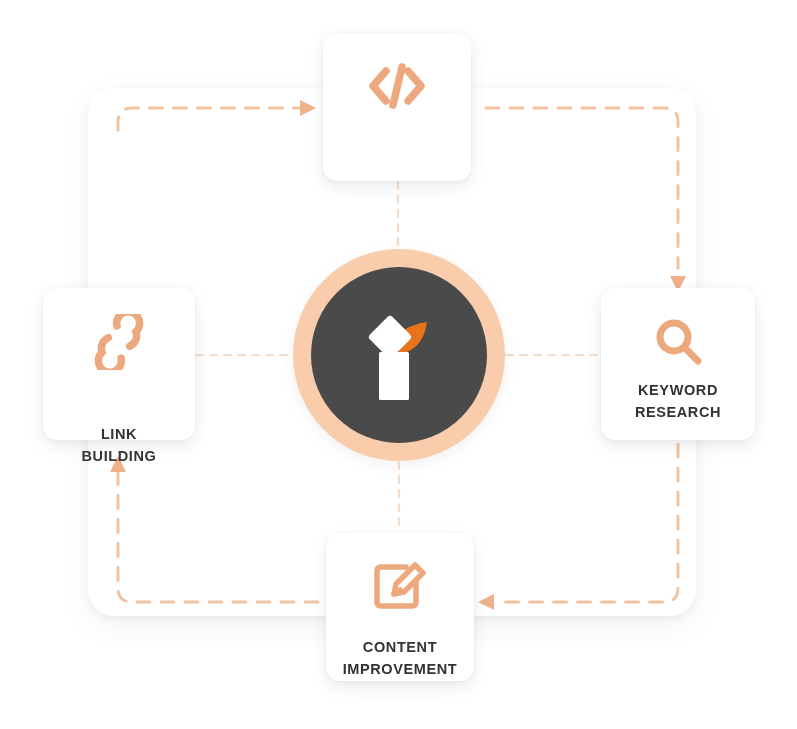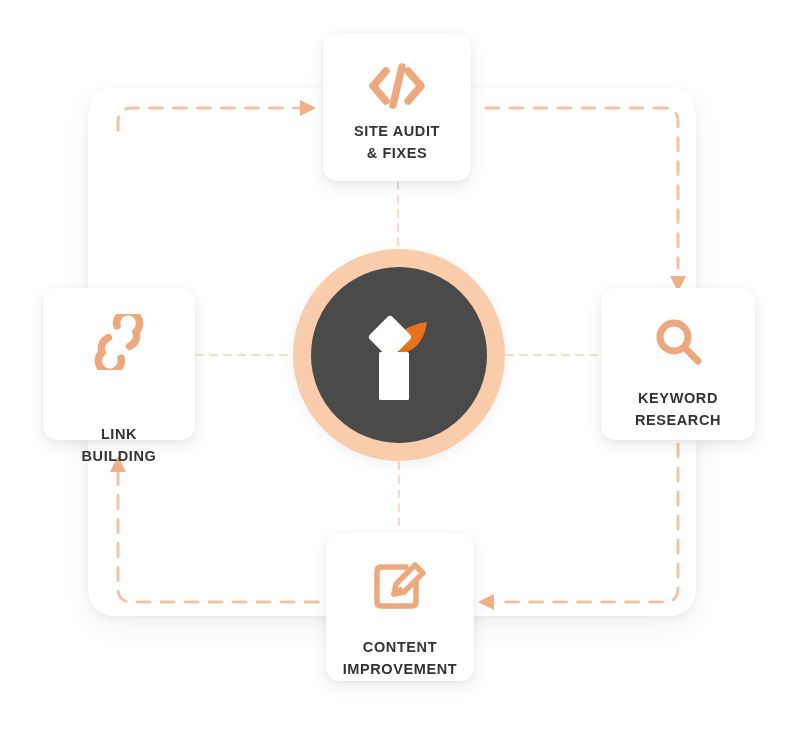--- a/index.html
+++ b/index.html
@@ -77,21 +77,21 @@
   #card-top .label { margin-top: 6px; }
 
   #card-right {
     left: 601px;
     top: 288px;
     width: 154px;
     height: 152px;
     padding-top: 26px;
   }
   #card-right .icon { height: 58px; }
-  #card-right .label { margin-top: 16px; }
+  #card-right .label { margin-top: 8px; }
 
   #card-bottom {
     left: 326px;
     top: 533px;
     width: 148px;
     height: 148px;
     padding-top: 24px;
   }
   #card-bottom .icon { height: 58px; }
   #card-bottom .label { margin-top: 22px; }
@@ -170,24 +170,20 @@
   <div class="card" id="card-top">
     <span class="icon">
       <svg width="62" height="52" viewBox="0 0 62 52" xmlns="http://www.w3.org/2000/svg">
         <g fill="none" stroke="#eda97d" stroke-width="7.5" stroke-linecap="round" stroke-linejoin="round">
           <path d="M20,11 L7,26 L20,41"></path>
           <path d="M42,11 L55,26 L42,41"></path>
           <path d="M36,7 L27,45"></path>
         </g>
       </svg>
     </span>
-    <span class="label">
-      <span>SITE AUDIT</span><br>
-      <span>&amp; FIXES</span>
-    </span>
   </div>
 
   <div class="card" id="card-right">
     <span class="icon">
       <svg width="56" height="56" viewBox="0 0 56 56" xmlns="http://www.w3.org/2000/svg">
         <g fill="none" stroke="#eda97d" stroke-width="7" stroke-linecap="round">
           <circle cx="24" cy="22" r="14"></circle>
           <path d="M35,33 L48,46"></path>
         </g>
       </svg>

